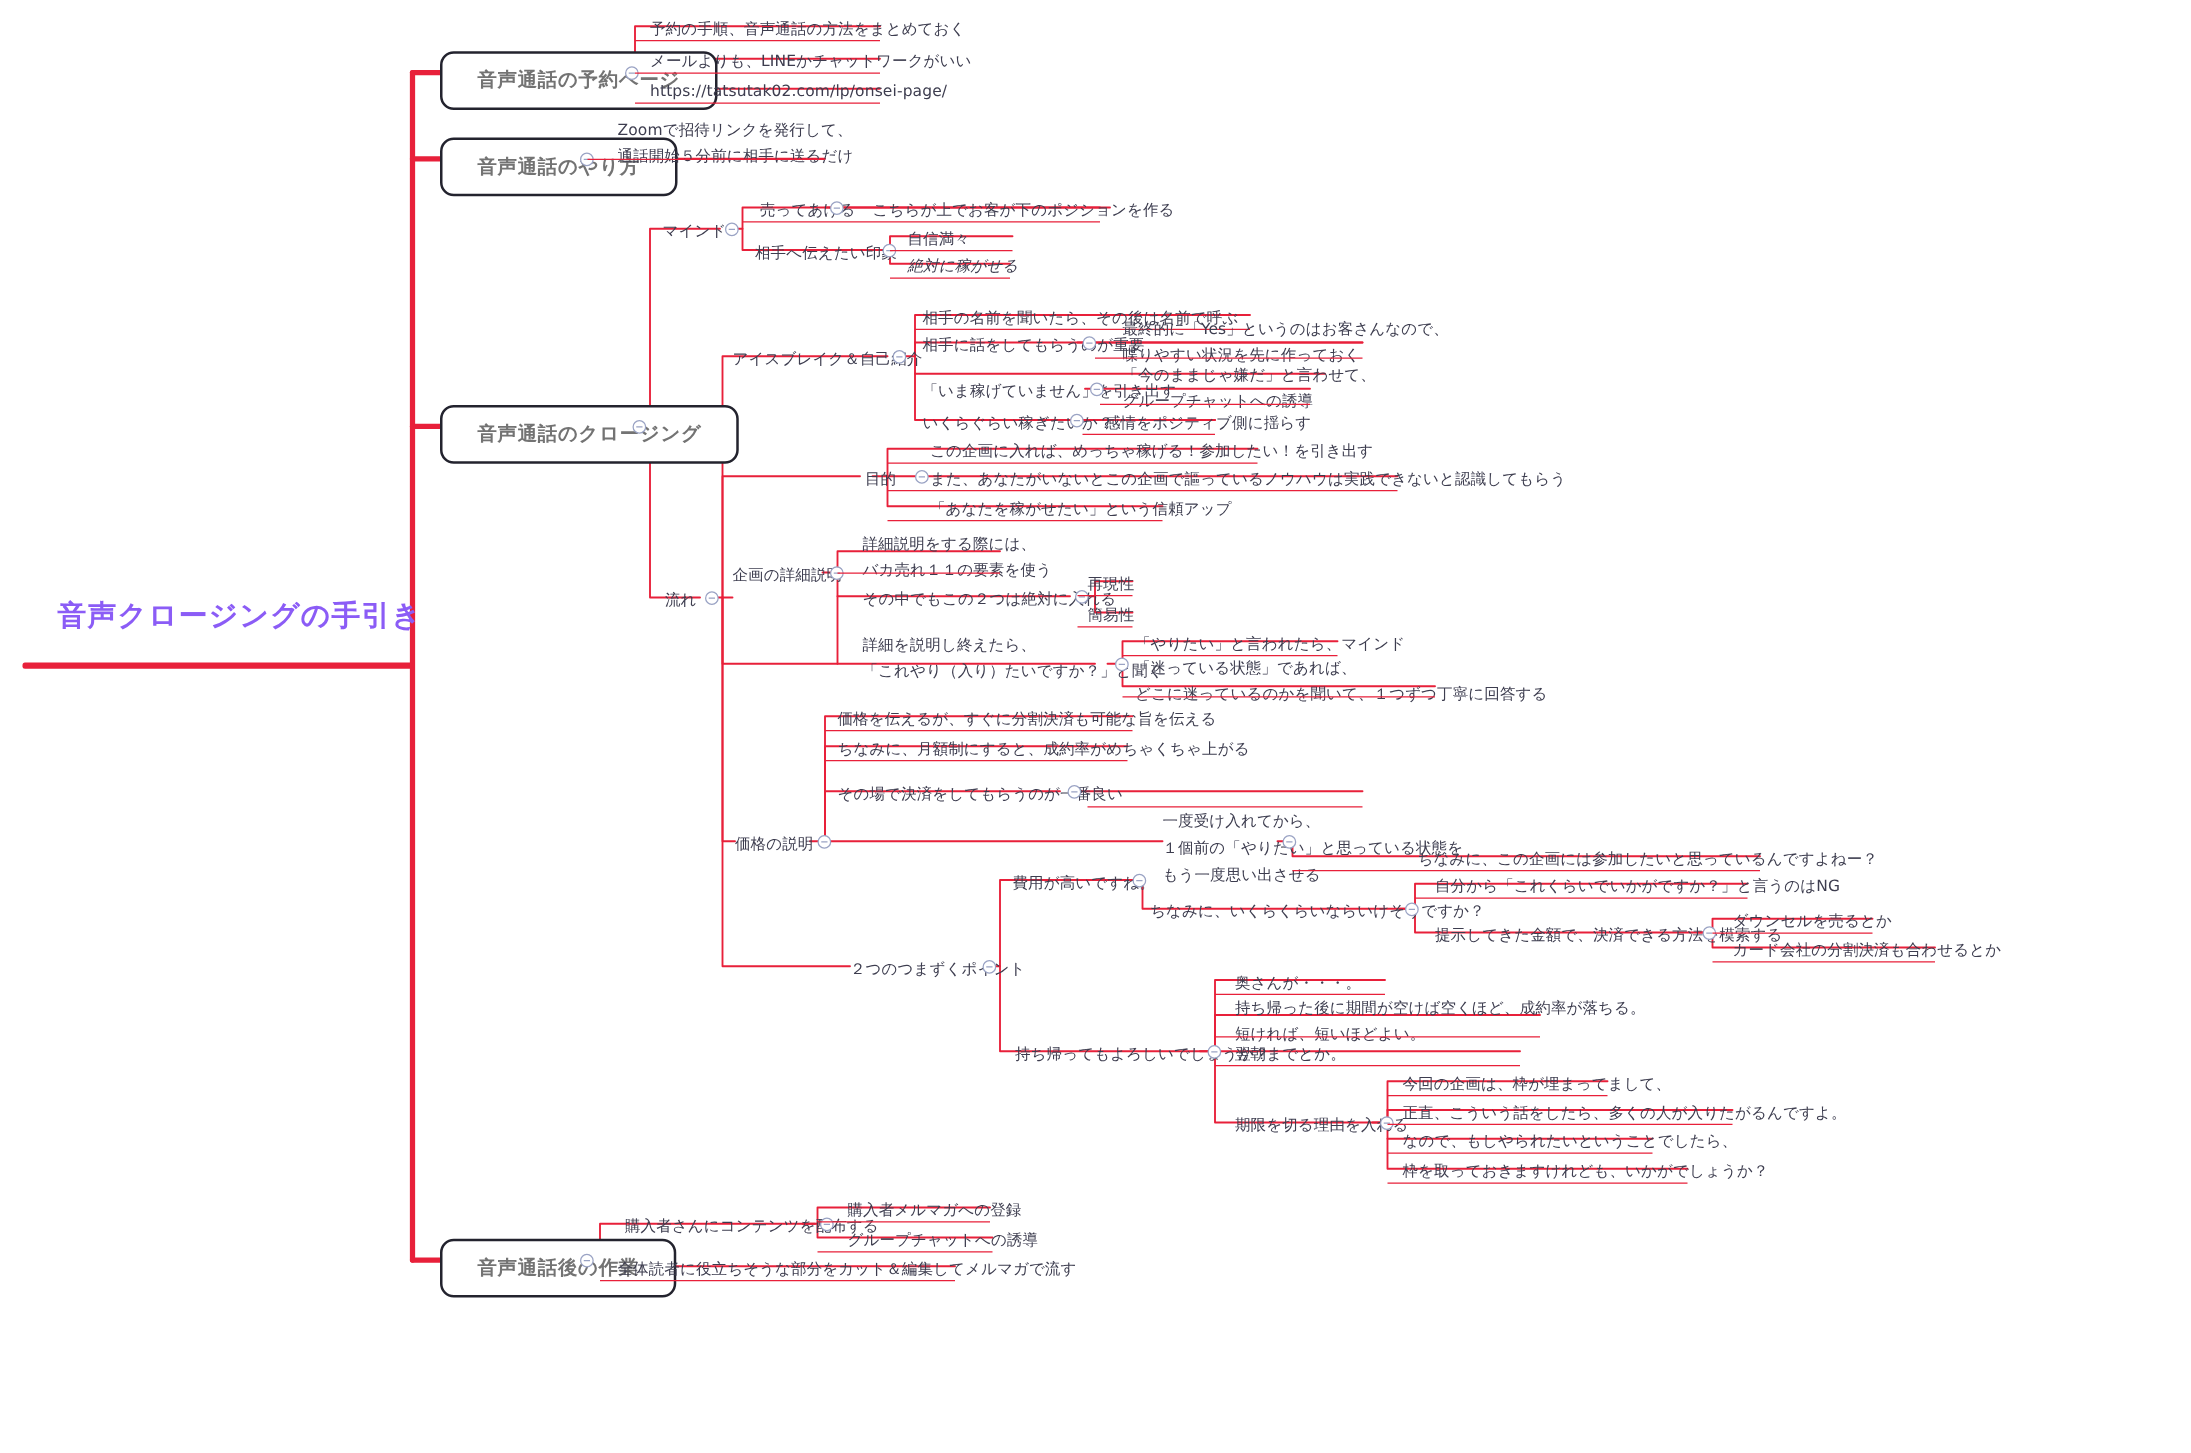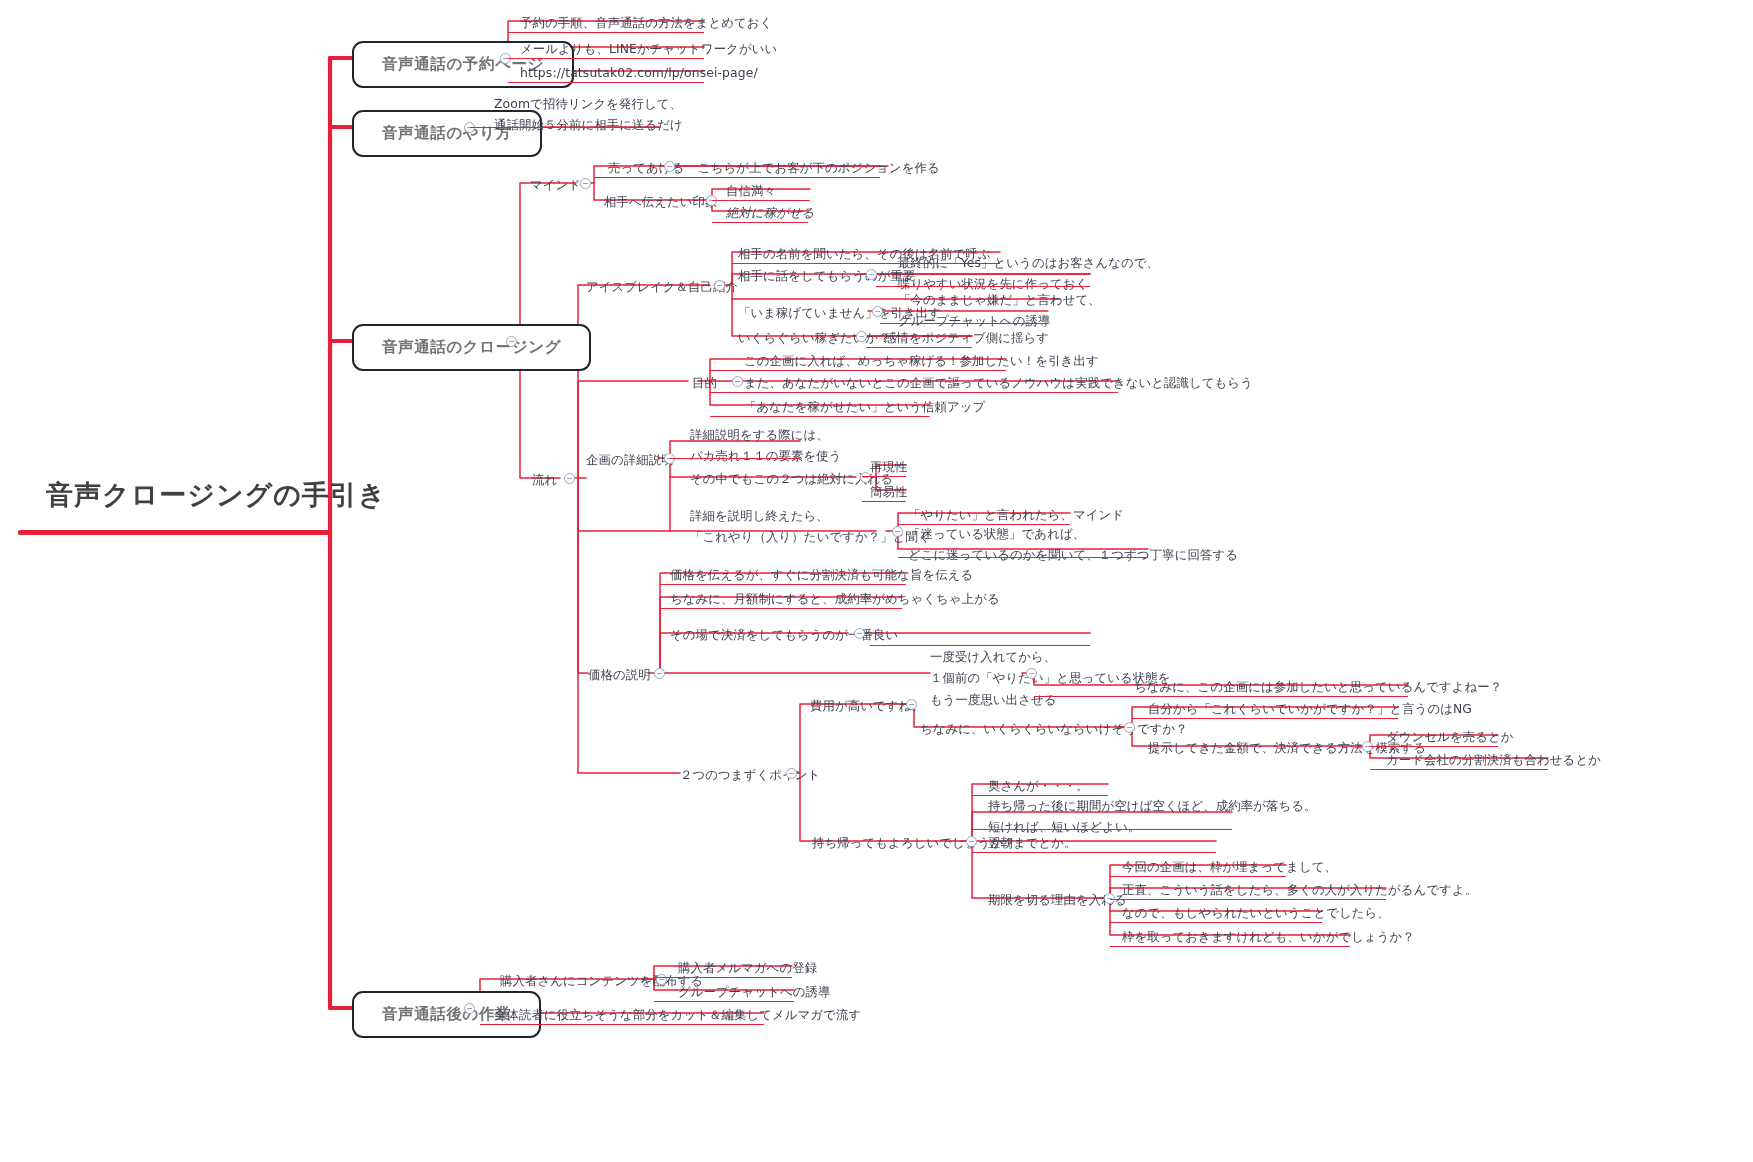--- a/index.html
+++ b/index.html
@@ -29,24 +29,24 @@
     left: 0; top: 0;
     width: 1753px;
     height: 1162px;
     pointer-events: none;
   }
 
   
   .root-node {
     position: absolute;
     white-space: nowrap;
-    font-size: 27px;
+    font-size: 23px;
     font-weight: bold;
     letter-spacing: 1px;
-    color: #404040;
+    color: #8b5cf6;
     padding-bottom: 10px;
   }
   .root-underline {
     position: absolute;
     background: #e8203a;
     height: 5px;
     border-radius: 2px;
   }
 
   

